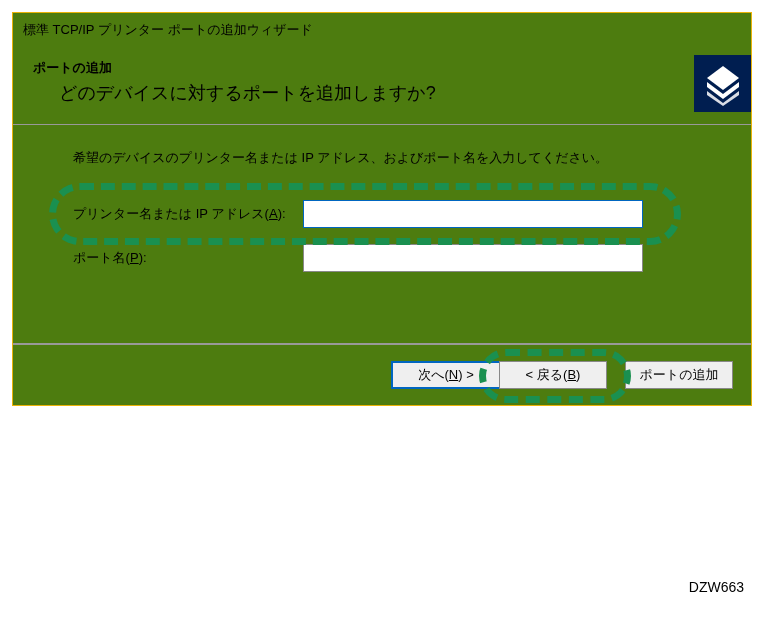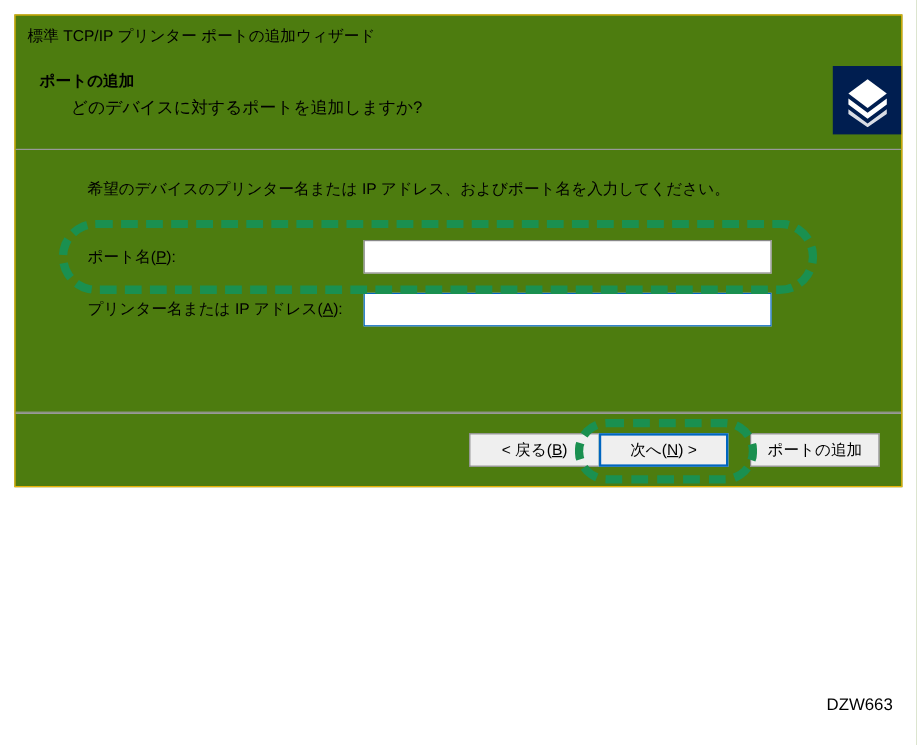--- a/index.html
+++ b/index.html
@@ -27,21 +27,21 @@
       font-size: 13px;
     }
     .header {
       display: flex;
       align-items: flex-start;
       justify-content: space-between;
       padding: 8px 0 12px 10px;
     }
     .header-text { padding-top: 4px; }
     .header-title { font-weight: bold; font-size: 13px; padding-left: 10px; }
-    .header-sub { font-size: 14px; padding-left: 36px; margin-top: 4px; }
+    .header-sub { font-size: 18px; padding-left: 36px; margin-top: 4px; }
     .header-icon {
       width: 57px;
       height: 57px;
       background: #001e50;
       margin-right: 0;
       display: flex;
       align-items: center;
       justify-content: center;
     }
     .divider { height: 1px; background: #999; width: 100%; }
@@ -141,42 +141,42 @@
 
   <div class="divider"></div>
 
   <div class="content">
     <div class="instruction">希望のデバイスのプリンター名または IP アドレス、およびポート名を入力してください。</div>
 
     <div class="highlight-ring-1"></div>
 
     <div class="form-row">
       <div class="form-label">
-        <span>ポート名(</span><span class="underline">P</span><span>):</span>
+        <span>プリンター名または IP アドレス(</span><span class="underline">A</span><span>):</span>
       </div>
-      <input class="form-input" value="" style="">
+      <input class="form-input highlight" value="" style="">
     </div>
 
     <div class="form-row">
       <div class="form-label">
-        <span>プリンター名または IP アドレス(</span><span class="underline">A</span><span>):</span>
+        <span>ポート名(</span><span class="underline">P</span><span>):</span>
       </div>
-      <input class="form-input highlight" value="" style="">
+      <input class="form-input" value="" style="">
     </div>
   </div>
 
   <div class="divider"></div>
 
   <div class="footer">
     <div class="highlight-ring-2"></div>
     <div class="btn-group">
+      <button class="btn primary">
+        <span>次へ(</span><span class="underline">N</span><span>) &gt;</span>
+      </button>
       <button class="btn">
         <span>&lt; 戻る(</span><span class="underline">B</span><span>)</span>
-      </button>
-      <button class="btn primary">
-        <span>次へ(</span><span class="underline">N</span><span>) &gt;</span>
       </button>
     </div>
     <button class="btn cancel-gap">ポートの追加</button>
   </div>
 </div>
 
 <div class="img-id">DZW663</div>
 
 </body></html>

